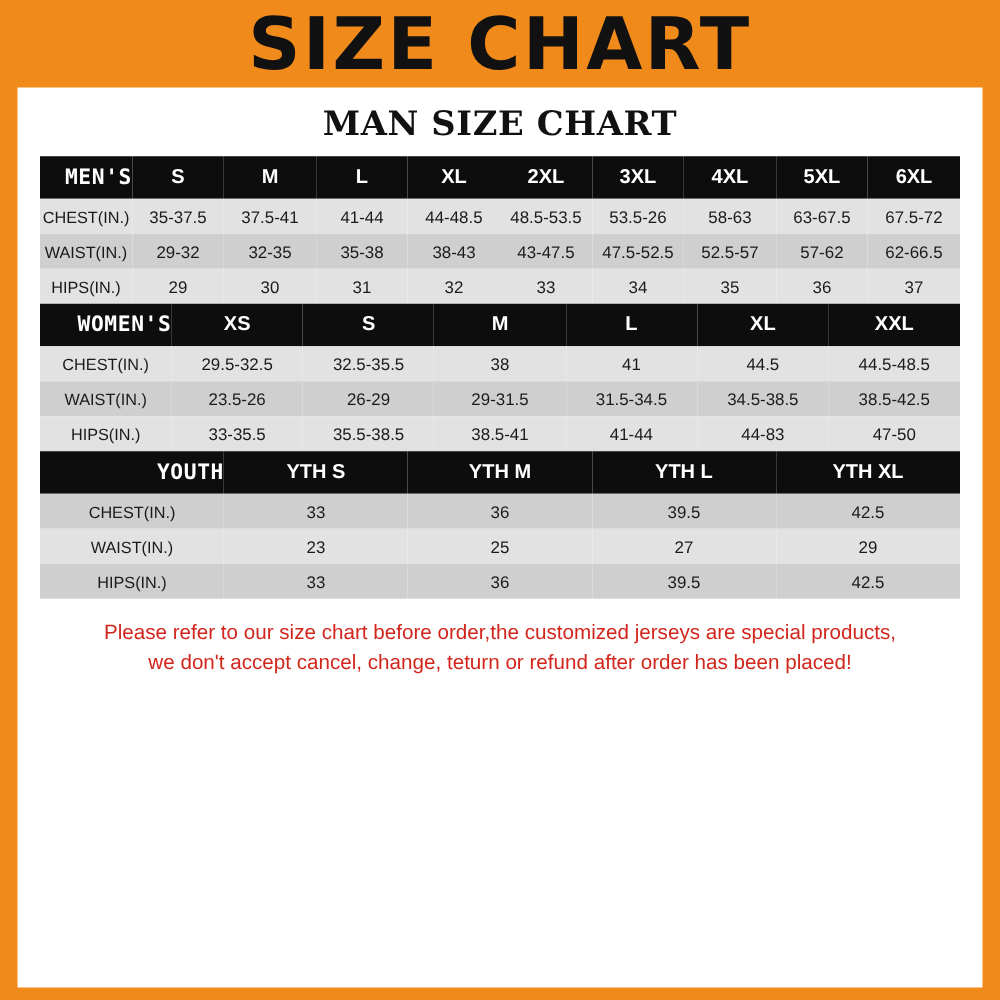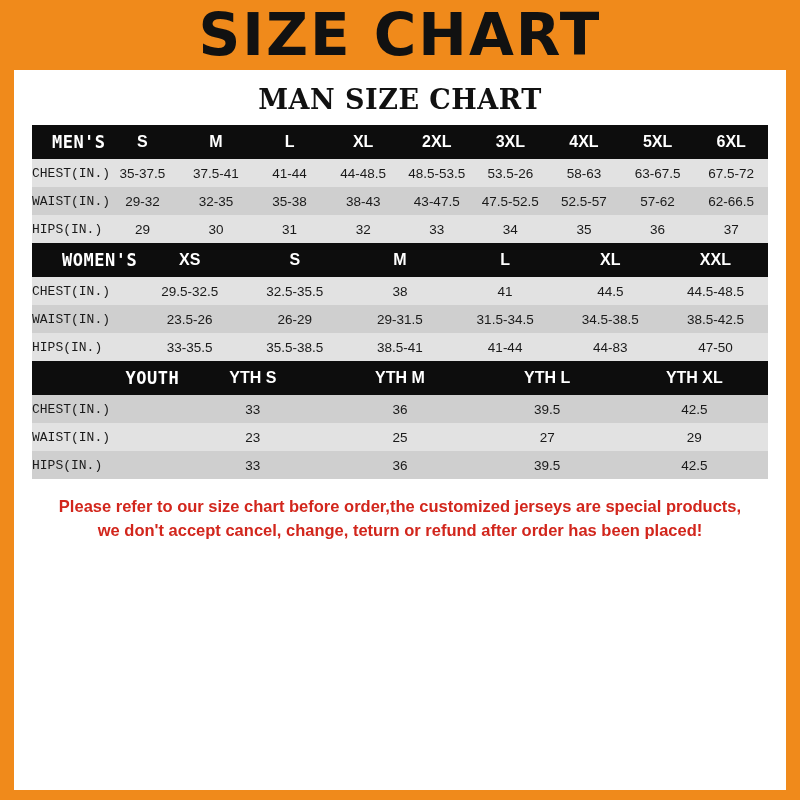--- a/index.html
+++ b/index.html
@@ -78,33 +78,32 @@
     font-size: 17px;
     letter-spacing: 0.5px;
   }
   tbody tr.odd td {
     background: #e2e2e2;
   }
   tbody tr.even td {
     background: #cfcfcf;
   }
   tbody td.rowlabel {
-    font-family: Liberation Mono, monospace;
+    font-family: Liberation Sans, sans-serif;
     font-size: 13px;
     letter-spacing: 0;
-    text-align: left;
+    text-align: center;
   }
   .footer-note {
     margin-top: 16px;
     padding: 0 14px;
     color: #d2261c;
     font-size: 16.5px;
     line-height: 1.45;
     text-align: center;
-    font-weight: bold;
   }
   .bottom-bar {
     position: absolute;
     left: -14px;
     right: -14px;
     bottom: 0;
     height: 10px;
     background: #f08a1b;
   }
 </style>

